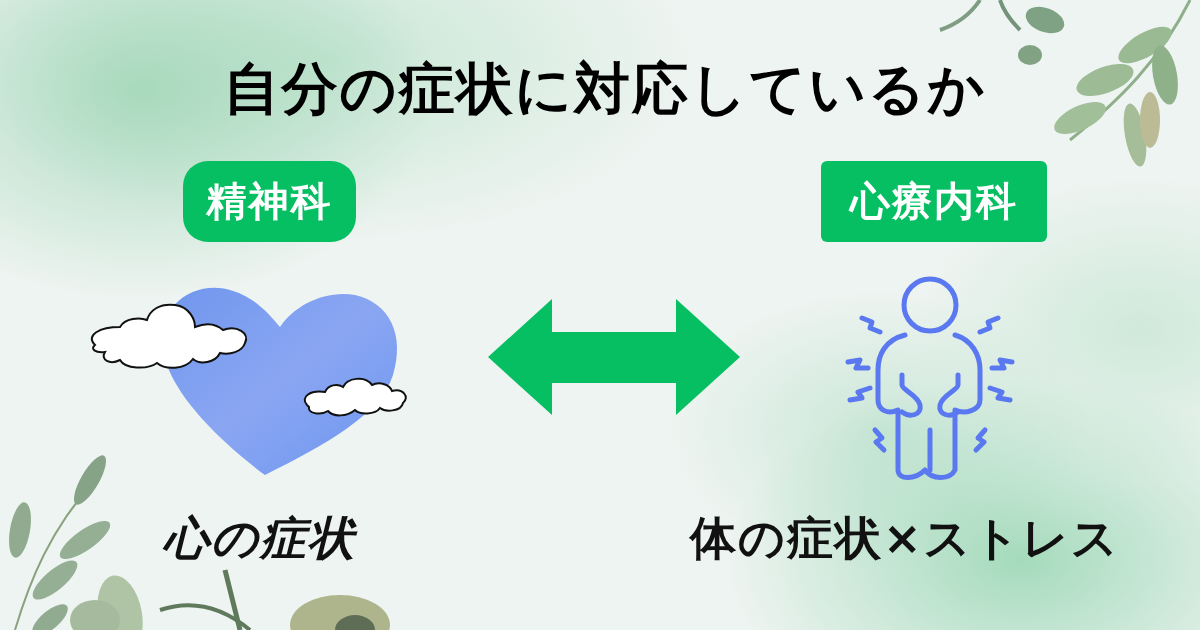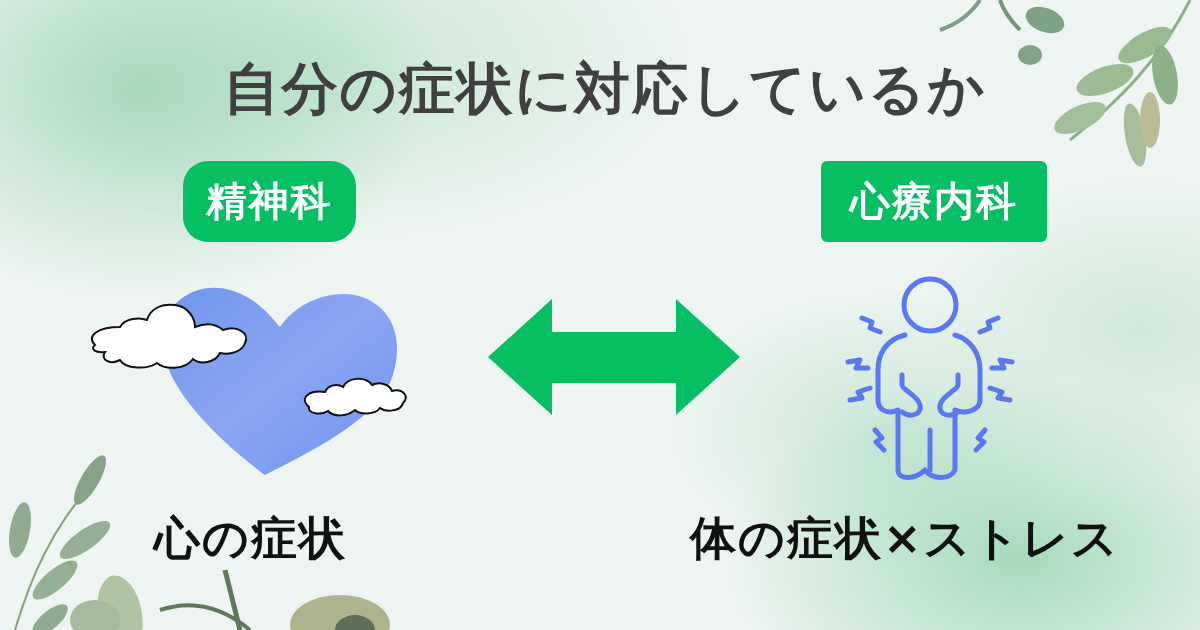--- a/index.html
+++ b/index.html
@@ -15,41 +15,41 @@
       radial-gradient(ellipse 420px 300px at 140px 90px, rgba(150,210,175,0.75), rgba(150,210,175,0) 70%),
       radial-gradient(ellipse 520px 260px at 330px 60px, rgba(170,220,190,0.55), rgba(170,220,190,0) 70%),
       radial-gradient(ellipse 420px 260px at 1020px 560px, rgba(140,210,170,0.75), rgba(140,210,170,0) 70%),
       radial-gradient(ellipse 320px 220px at 1140px 330px, rgba(170,220,190,0.45), rgba(170,220,190,0) 70%),
       radial-gradient(ellipse 300px 200px at 880px 430px, rgba(160,215,185,0.45), rgba(160,215,185,0) 70%),
       #eef4f1;
   }
   .title {
     position: absolute; left: 0; right: 0; top: 52px;
     text-align: center;
-    font-size: 56px; font-weight: bold; color: #404040;
+    font-size: 56px; font-weight: bold; color: #000000;
     letter-spacing: 2px;
     padding-left: 10px;
   }
   .badge {
     position: absolute;
     background: #06bf63;
     color: #fff;
     font-size: 40px; font-weight: bold;
     border-radius: 6px;
     display: flex; align-items: center; justify-content: center;
     letter-spacing: 2px;
   }
   .badge-left { left: 183px; top: 161px; width: 173px; height: 81px; border-radius: 25px; }
   .badge-right { left: 821px; top: 161px; width: 226px; height: 81px; }
   .caption {
     position: absolute;
     font-size: 46px; font-weight: bold; color: #111;
     letter-spacing: 2px;
   }
-  .caption-left { left: 154px; top: 508px; }
+  .caption-left { left: 163px; top: 508px; font-style: italic; }
   .caption-right { left: 690px; top: 508px; }
   .ill { position: absolute; }
   .leaf { position: absolute; }
 </style>
 </head>
 <body>
 
 <div class="bg"></div>
 
 <svg class="leaf" style="left:920px; top:0;" width="280" height="200" viewBox="0 0 280 200">

